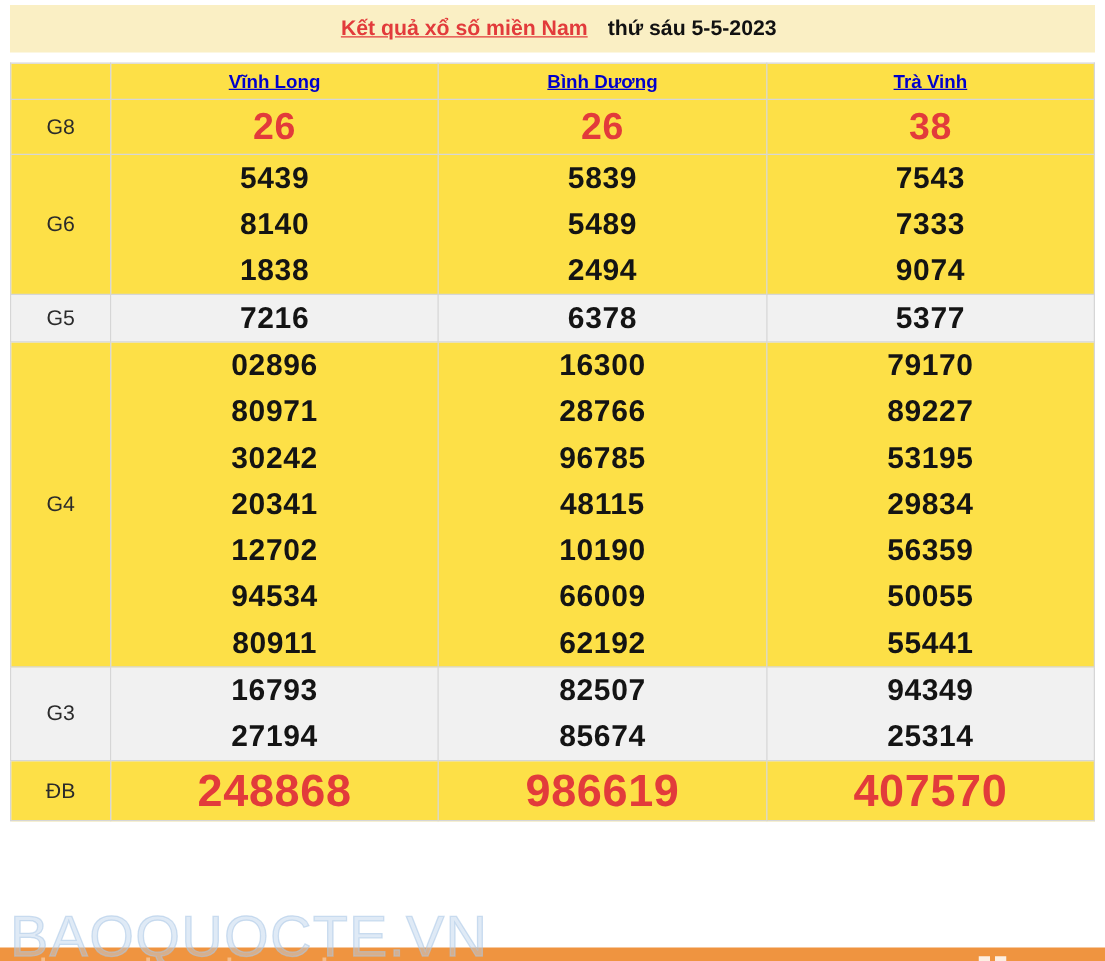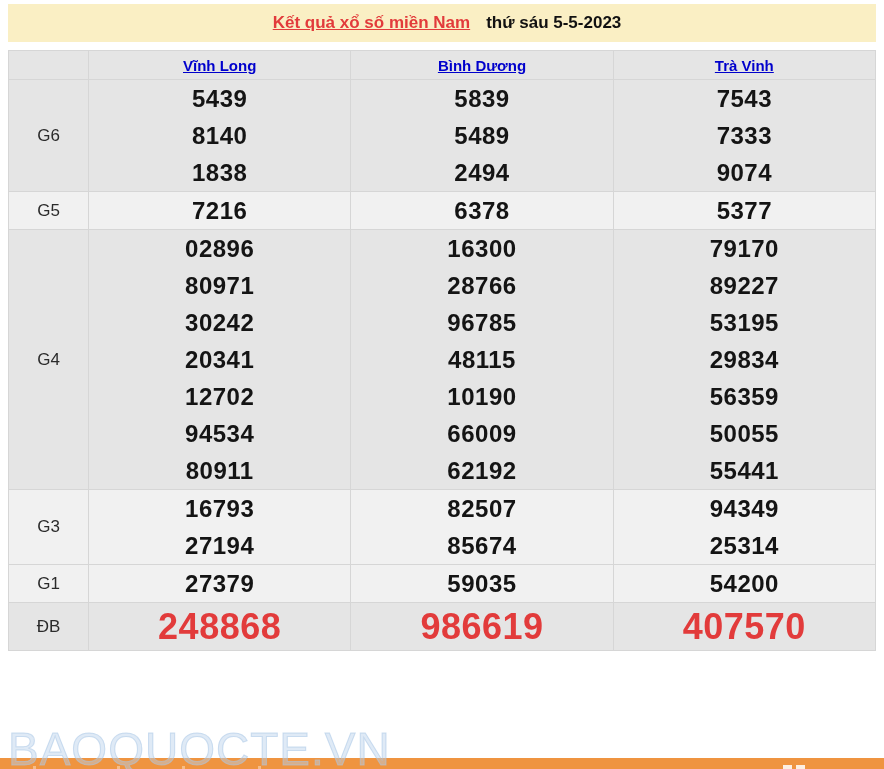--- a/index.html
+++ b/index.html
@@ -47,21 +47,21 @@
     top: 50px;
     width: 868px;
     border-collapse: collapse;
     table-layout: fixed;
   }
   table.results td, table.results th {
     border: 1px solid #d6d6d6;
     padding: 0;
     text-align: center;
     vertical-align: middle;
-    background: #e5e5e5;
+    background: #fde047;
   }
   col.c-label { width: 80px; }
   thead th {
     height: 28px;
     font-size: 15px;
     background: #fff;
   }
   thead a.province-link {
     color: #0000cc;
     font-weight: bold;
@@ -147,20 +147,32 @@
   </colgroup>
   <thead>
     <tr>
       <th></th>
     <th><a class="province-link" href="#">Vĩnh Long</a></th>
         <th><a class="province-link" href="#">Bình Dương</a></th>
         <th><a class="province-link" href="#">Trà Vinh</a></th>
       </tr>
   </thead>
   <tbody>
+      <tr class="hl">
+        <td class="label-cell">G8</td>
+        <td class="num-cell">
+          <div class="num">26</div>
+        </td>
+        <td class="num-cell">
+          <div class="num">26</div>
+        </td>
+        <td class="num-cell">
+          <div class="num">38</div>
+        </td>
+      </tr>
       <tr>
         <td class="label-cell">G6</td>
         <td class="num-cell">
           <div class="num">5439</div>
           <div class="num">8140</div>
           <div class="num">1838</div>
         </td>
         <td class="num-cell">
           <div class="num">5839</div>
           <div class="num">5489</div>
@@ -220,32 +232,20 @@
           <div class="num">16793</div>
           <div class="num">27194</div>
         </td>
         <td class="num-cell">
           <div class="num">82507</div>
           <div class="num">85674</div>
         </td>
         <td class="num-cell">
           <div class="num">94349</div>
           <div class="num">25314</div>
-        </td>
-      </tr>
-      <tr class="stripe">
-        <td class="label-cell">G1</td>
-        <td class="num-cell">
-          <div class="num">27379</div>
-        </td>
-        <td class="num-cell">
-          <div class="num">59035</div>
-        </td>
-        <td class="num-cell">
-          <div class="num">54200</div>
         </td>
       </tr>
       <tr class="hl db">
         <td class="label-cell">ĐB</td>
         <td class="num-cell">
           <div class="num">248868</div>
         </td>
         <td class="num-cell">
           <div class="num">986619</div>
         </td>

